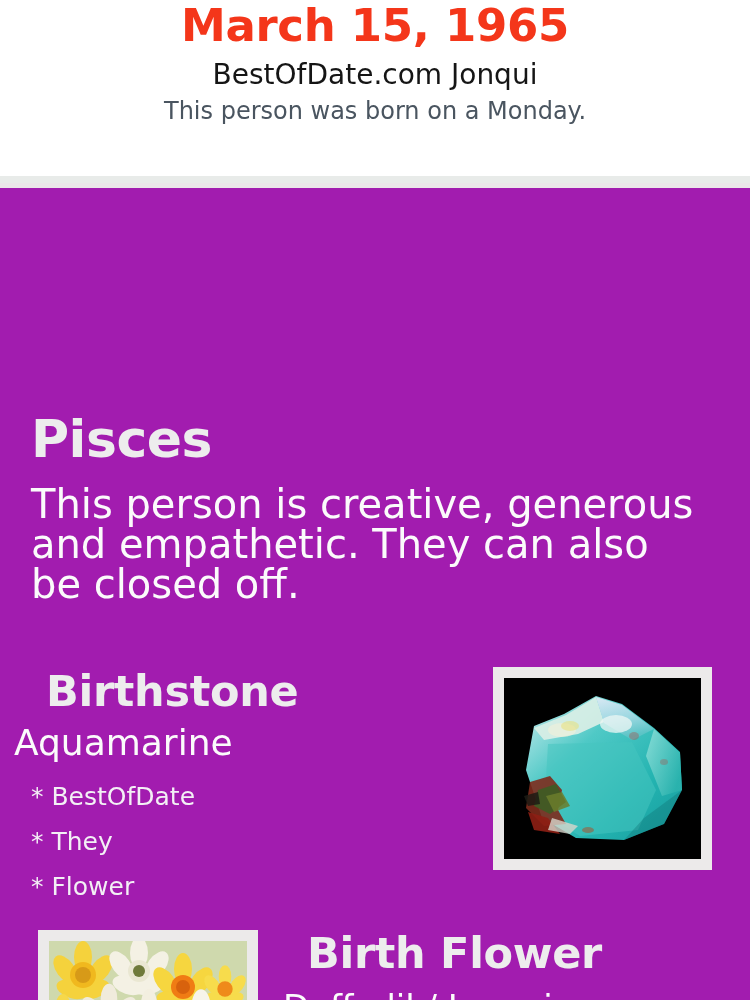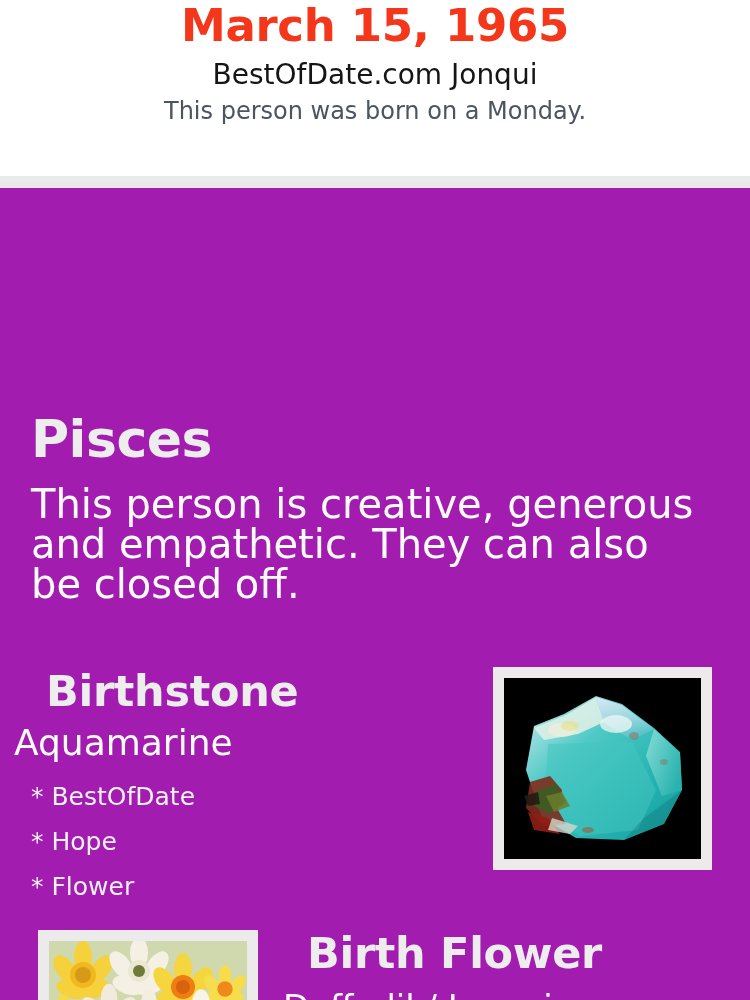--- a/index.html
+++ b/index.html
@@ -183,21 +183,21 @@
 
 <div class="panel">
 
   <div class="sign-name">Pisces</div>
   <div class="sign-desc">This person is creative, generous and empathetic. They can also be closed off.</div>
 
   <div class="stone-title">Birthstone</div>
   <div class="stone-name">Aquamarine</div>
   <div class="stone-traits">
     <div>* BestOfDate</div>
-    <div>* Hope</div>
+    <div>* They</div>
     <div>* Flower</div>
   </div>
 
   <div class="img-frame" id="stone-frame">
     <div class="img-inner">
       <svg viewBox="0 0 197 181" width="100%" height="100%" preserveAspectRatio="none">
         <rect x="0" y="0" width="197" height="181" fill="#000000"></rect>
         <defs>
           <linearGradient id="aq1" x1="0" y1="0" x2="1" y2="1">
             <stop offset="0%" stop-color="#cfeef0"></stop>

